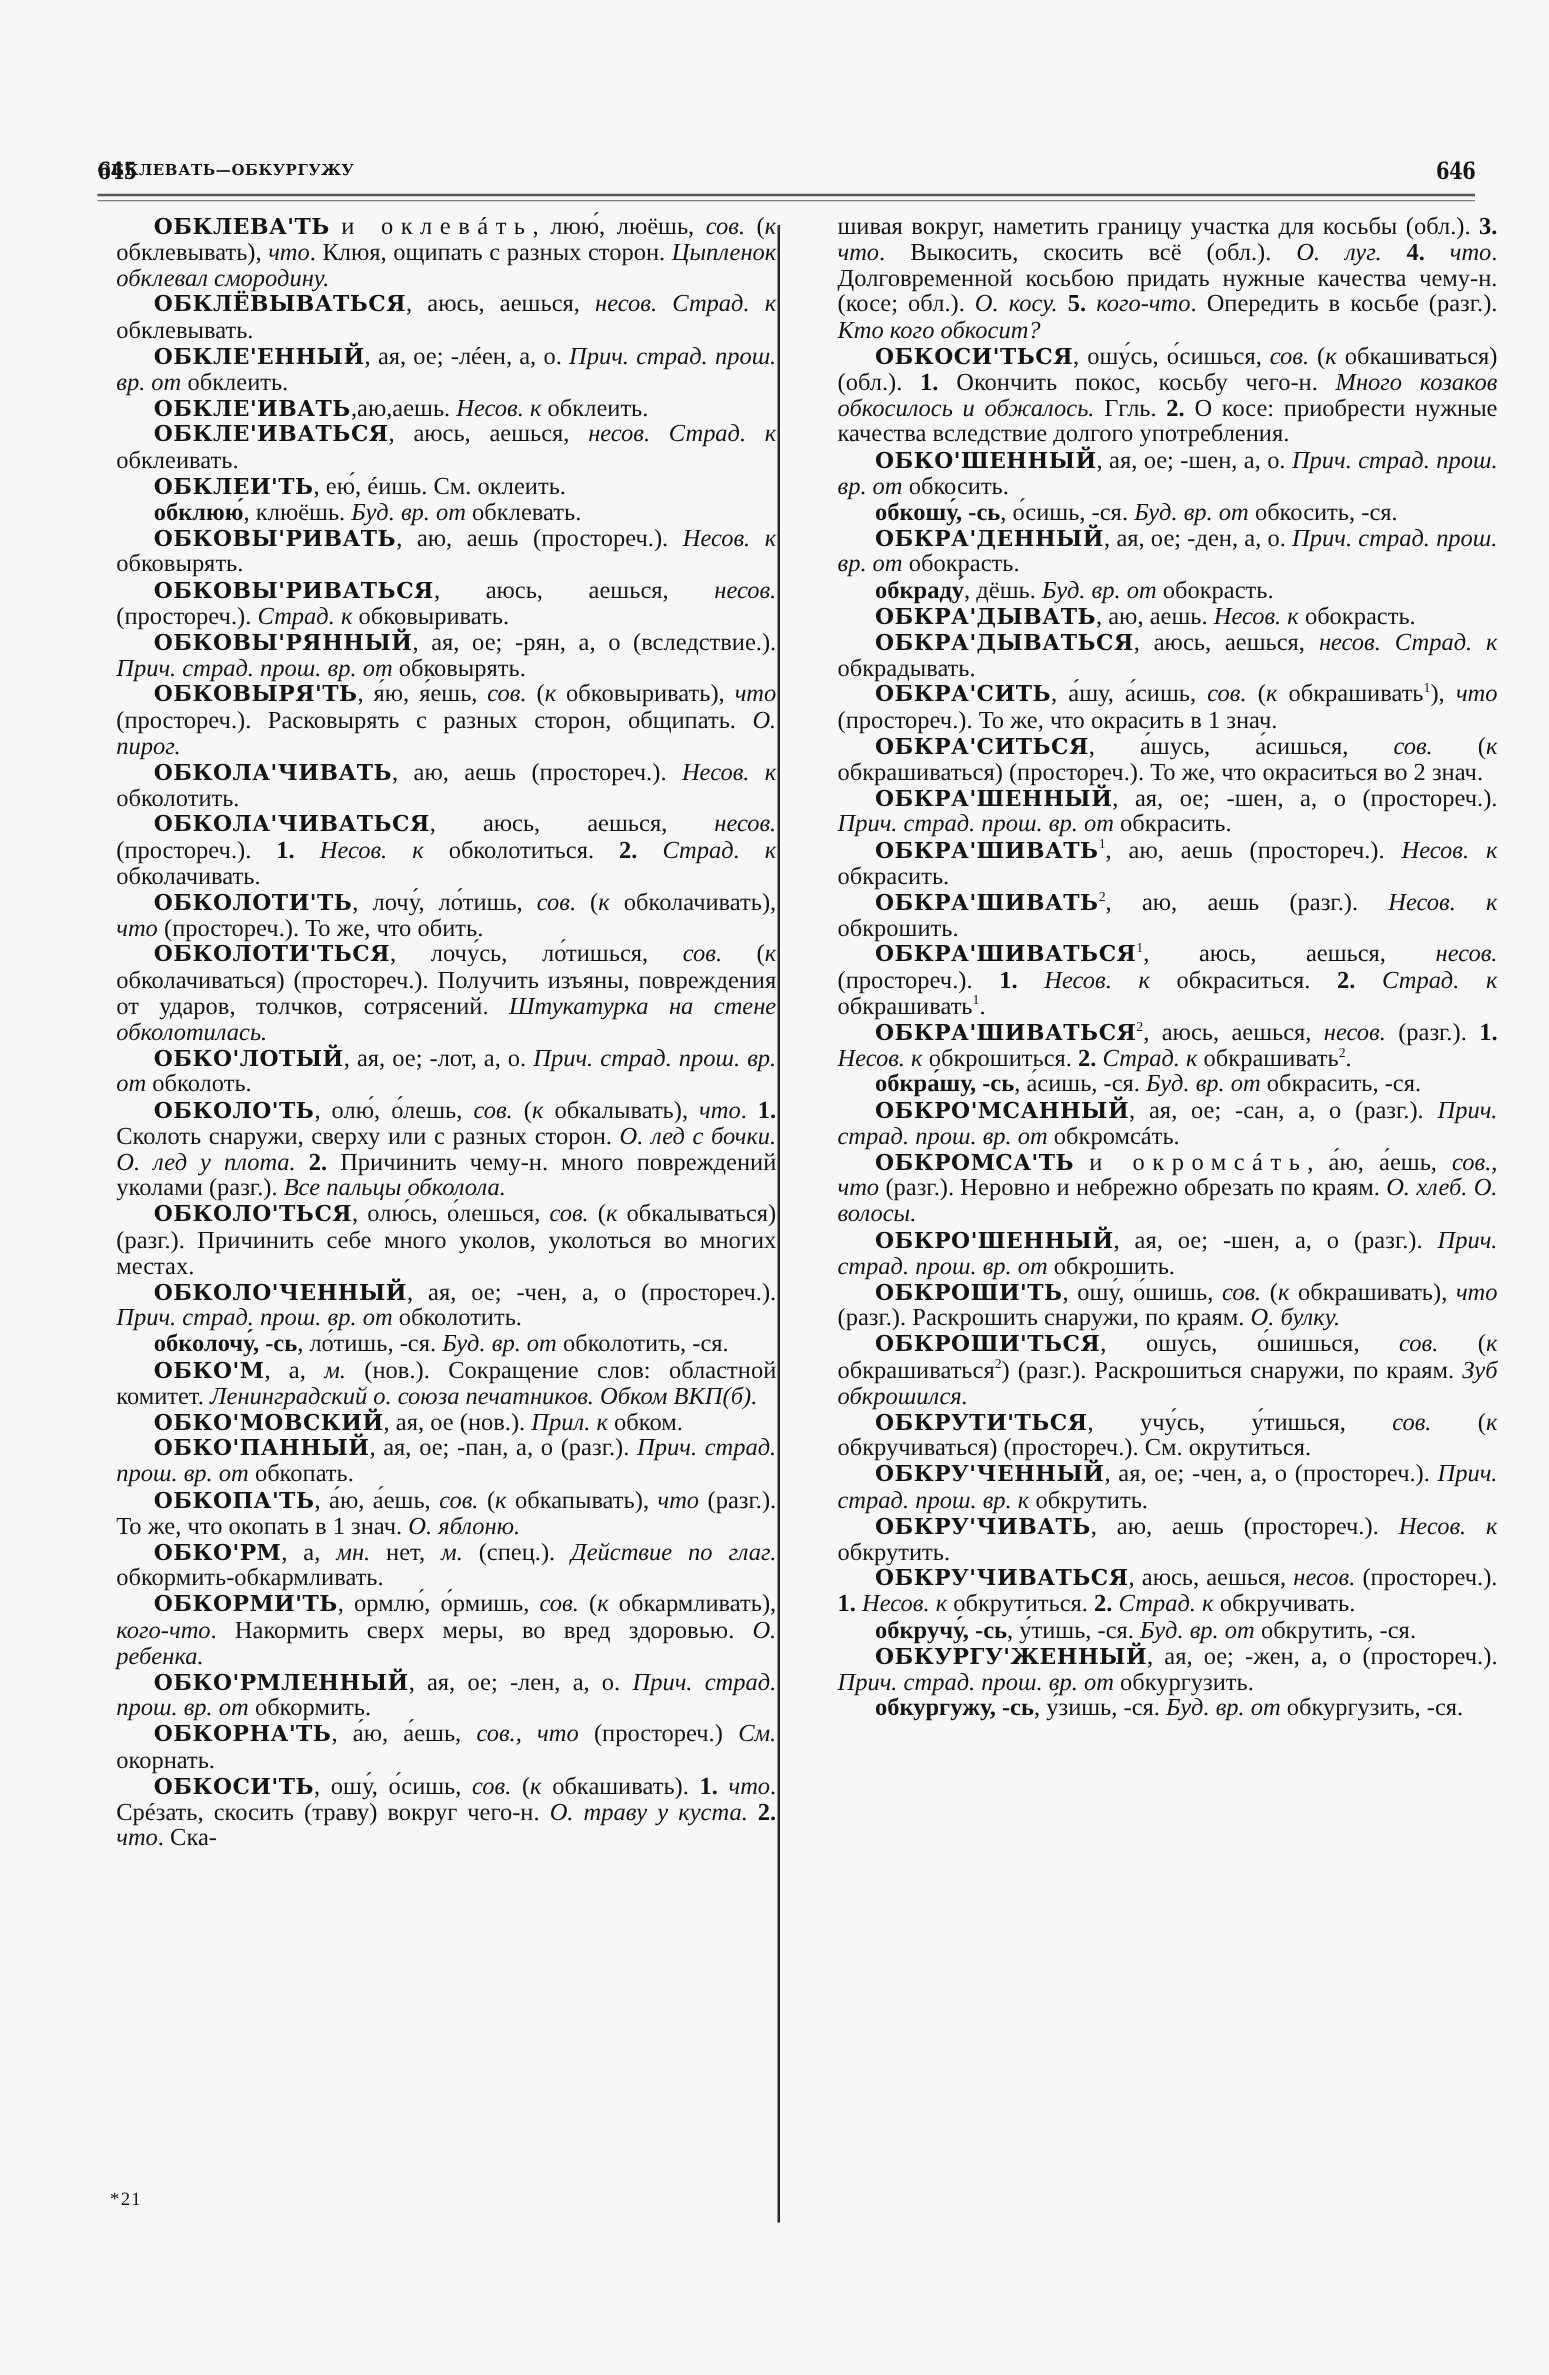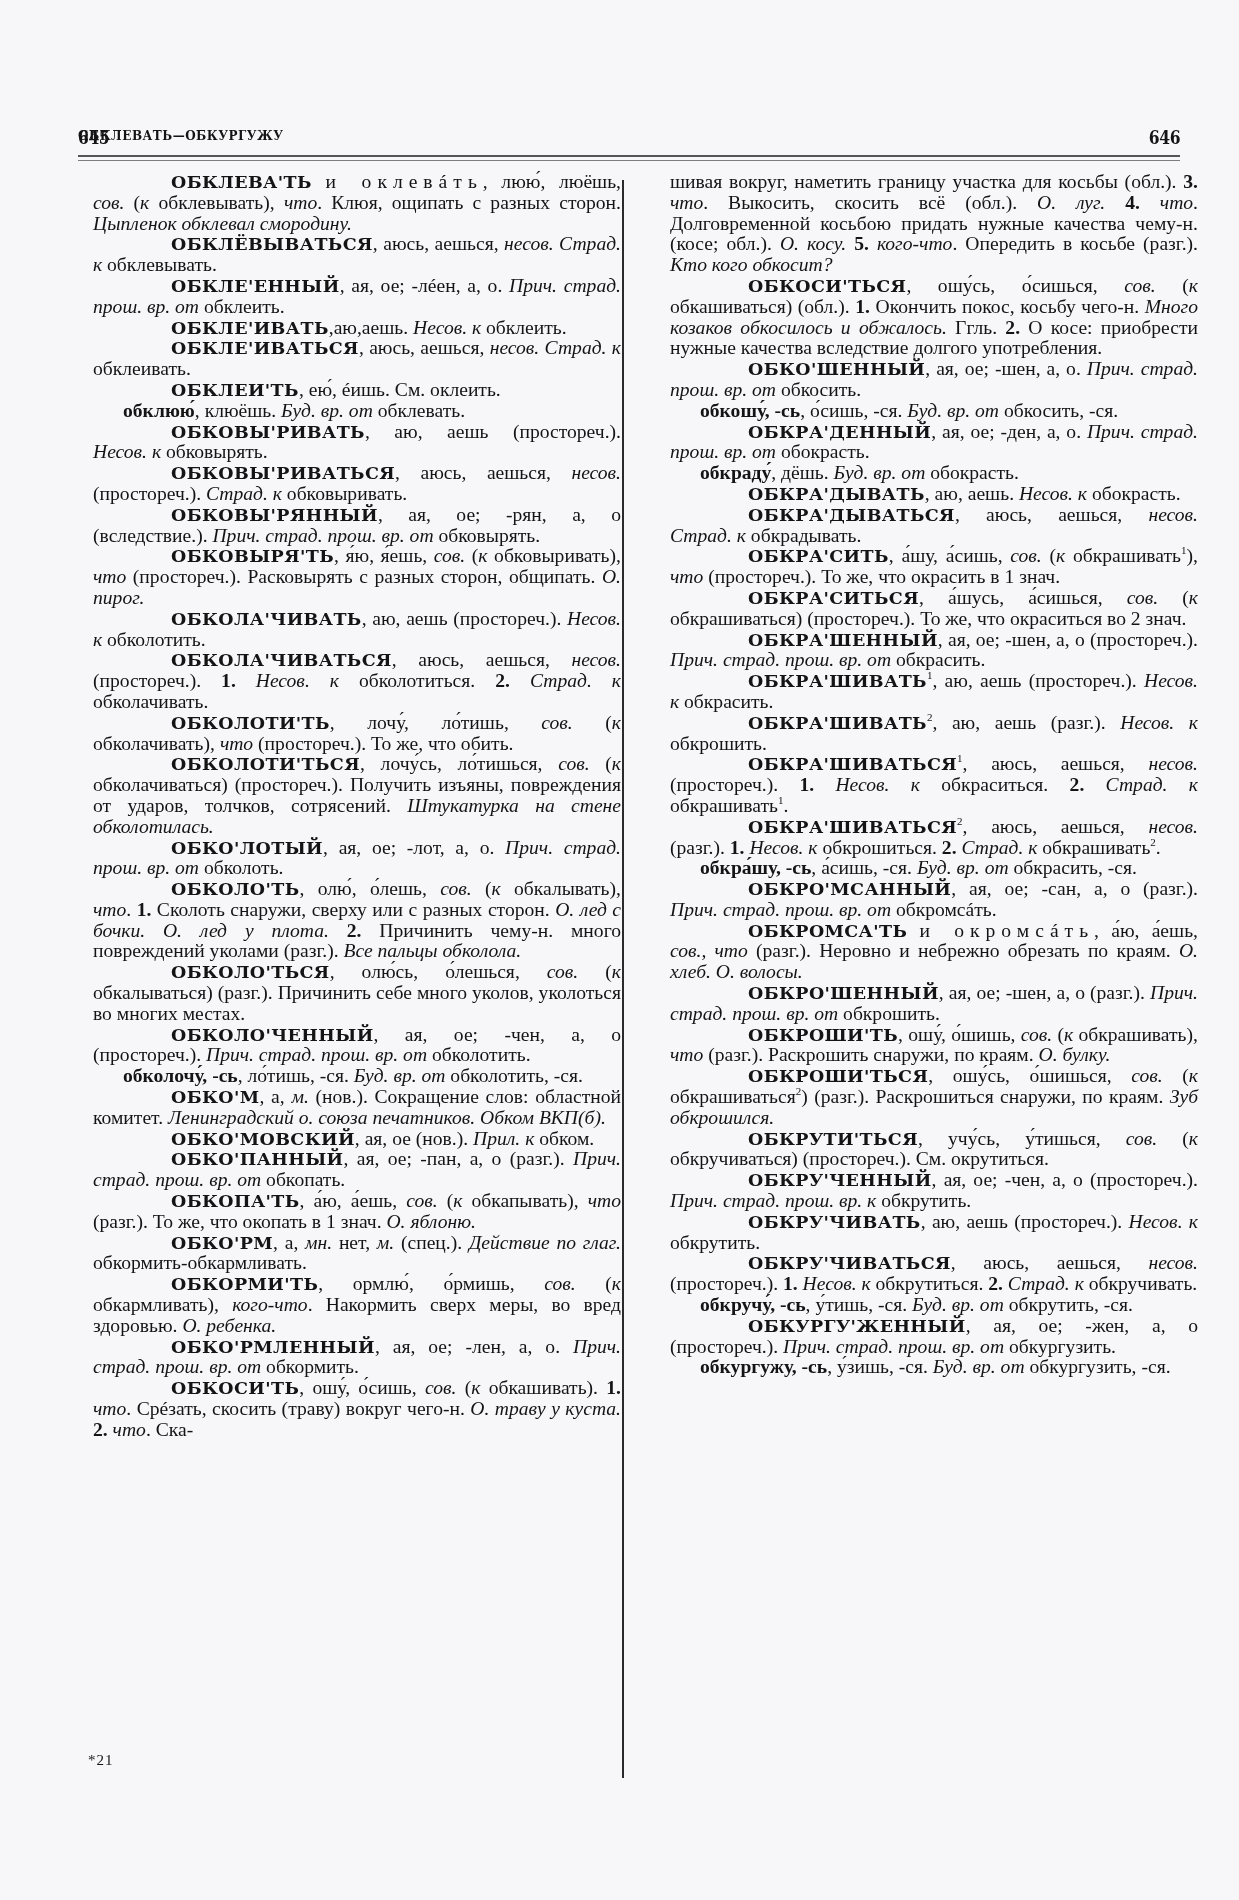--- a/index.html
+++ b/index.html
@@ -14,21 +14,21 @@
                    font-family: "DejaVu Serif", serif; font-weight: bold; font-size: 12px; letter-spacing: 0.5px; }
   .header-rule { position: absolute; left: 78px; width: 1102px; top: 155px; height: 6px;
                  border-top: 2px solid #3a3a3a; border-bottom: 1px solid #6a6a6a; box-sizing: border-box; opacity: 0.85; }
   .column { position: absolute; top: 172px; width: 528px; font-size: 19.6px; line-height: 20.8px;
             text-align: justify; hyphens: manual; }
   .column.left { left: 93px; }
   .column.right { left: 670px; }
   .col-divider { position: absolute; left: 622px; top: 180px; width: 2px; height: 1598px; background: #2a2a2a; }
   .entry { margin: 0; text-indent: 30px; }
   .entry.cont { text-indent: 0; }
-  .hw { font-family: "DejaVu Serif", serif; font-weight: bold; font-size: 17.5px; letter-spacing: 0.4px; margin-left: 48px; }
+  .hw { font-family: "DejaVu Serif", serif; font-weight: bold; font-size: 17.5px; letter-spacing: 0.4px; }
   .hwl { font-weight: bold; }
   .it { font-style: italic; }
   .sp { letter-spacing: 6px; margin-left: 12px; }
   .num { font-weight: bold; }
   sup { font-size: 11px; line-height: 0; }
   .signature { position: absolute; left: 88px; top: 1752px; font-size: 15px; letter-spacing: 1px; }
 </style>
 </head>
 <body>
 
@@ -60,20 +60,21 @@
     <p class="entry"><span class="hw">ОБКОЛО'ТЬСЯ</span><span>, олю́сь, о́лешься, </span><span class="it">сов.</span><span> (</span><span class="it">к</span><span> обкалываться) (разг.). Причинить себе много уколов, уколоться во многих местах.</span></p>
     <p class="entry"><span class="hw">ОБКОЛО'ЧЕННЫЙ</span><span>, ая, ое; -чен, а, о (простореч.). </span><span class="it">Прич. страд. прош. вр. от</span><span> обколотить.</span></p>
     <p class="entry"><span class="hwl">обколочу́, -сь</span><span>, ло́тишь, -ся. </span><span class="it">Буд. вр. от</span><span> обколотить, -ся.</span></p>
     <p class="entry"><span class="hw">ОБКО'М</span><span>, а, </span><span class="it">м.</span><span> (нов.). Сокращение слов: областной комитет. </span><span class="it">Ленинградский о. союза печатников. Обком ВКП(б).</span></p>
     <p class="entry"><span class="hw">ОБКО'МОВСКИЙ</span><span>, ая, ое (нов.). </span><span class="it">Прил. к</span><span> обком.</span></p>
     <p class="entry"><span class="hw">ОБКО'ПАННЫЙ</span><span>, ая, ое; -пан, а, о (разг.). </span><span class="it">Прич. страд. прош. вр. от</span><span> обкопать.</span></p>
     <p class="entry"><span class="hw">ОБКОПА'ТЬ</span><span>, а́ю, а́ешь, </span><span class="it">сов.</span><span> (</span><span class="it">к</span><span> обкапывать), </span><span class="it">что</span><span> (разг.). То же, что окопать в 1 знач. </span><span class="it">О. яблоню.</span></p>
     <p class="entry"><span class="hw">ОБКО'РМ</span><span>, а, </span><span class="it">мн.</span><span> нет, </span><span class="it">м.</span><span> (спец.). </span><span class="it">Действие по глаг.</span><span> обкормить-обкармливать.</span></p>
     <p class="entry"><span class="hw">ОБКОРМИ'ТЬ</span><span>, ормлю́, о́рмишь, </span><span class="it">сов.</span><span> (</span><span class="it">к</span><span> обкармливать), </span><span class="it">кого-что</span><span>. Накормить сверх меры, во вред здоровью. </span><span class="it">О. ребенка.</span></p>
     <p class="entry"><span class="hw">ОБКО'РМЛЕННЫЙ</span><span>, ая, ое; -лен, а, о. </span><span class="it">Прич. страд. прош. вр. от</span><span> обкормить.</span></p>
+    <p class="entry"><span class="hw">ОБКОРНА'ТЬ</span><span>, а́ю, а́ешь, </span><span class="it">сов., что</span><span> (простореч.) </span><span class="it">См.</span><span> окорнать.</span></p>
     <p class="entry"><span class="hw">ОБКОСИ'ТЬ</span><span>, ошу́, о́сишь, </span><span class="it">сов.</span><span> (</span><span class="it">к</span><span> обкашивать). </span><span class="num">1.</span><span> </span><span class="it">что</span><span>. Срéзать, скосить (траву) вокруг чего-н. </span><span class="it">О. траву у куста.</span><span> </span><span class="num">2.</span><span> </span><span class="it">что</span><span>. Ска-</span></p>
   </div>
 <div class="col-divider"></div>
 <div class="column right">
     <p class="entry cont"><span>шивая вокруг, наметить границу участка для косьбы (обл.). </span><span class="num">3.</span><span> </span><span class="it">что</span><span>. Выкосить, скосить всё (обл.). </span><span class="it">О. луг.</span><span> </span><span class="num">4.</span><span> </span><span class="it">что</span><span>. Долговременной косьбою придать нужные качества чему-н. (косе; обл.). </span><span class="it">О. косу.</span><span> </span><span class="num">5.</span><span> </span><span class="it">кого-что</span><span>. Опередить в косьбе (разг.). </span><span class="it">Кто кого обкосит?</span></p>
     <p class="entry"><span class="hw">ОБКОСИ'ТЬСЯ</span><span>, ошу́сь, о́сишься, </span><span class="it">сов.</span><span> (</span><span class="it">к</span><span> обкашиваться) (обл.). </span><span class="num">1.</span><span> Окончить покос, косьбу чего-н. </span><span class="it">Много козаков обкосилось и обжалось.</span><span> Ггль. </span><span class="num">2.</span><span> О косе: приобрести нужные качества вследствие долгого употребления.</span></p>
     <p class="entry"><span class="hw">ОБКО'ШЕННЫЙ</span><span>, ая, ое; -шен, а, о. </span><span class="it">Прич. страд. прош. вр. от</span><span> обкосить.</span></p>
     <p class="entry"><span class="hwl">обкошу́, -сь</span><span>, о́сишь, -ся. </span><span class="it">Буд. вр. от</span><span> обкосить, -ся.</span></p>
     <p class="entry"><span class="hw">ОБКРА'ДЕННЫЙ</span><span>, ая, ое; -ден, а, о. </span><span class="it">Прич. страд. прош. вр. от</span><span> обокрасть.</span></p>
     <p class="entry"><span class="hwl">обкраду́</span><span>, дёшь. </span><span class="it">Буд. вр. от</span><span> обокрасть.</span></p>

